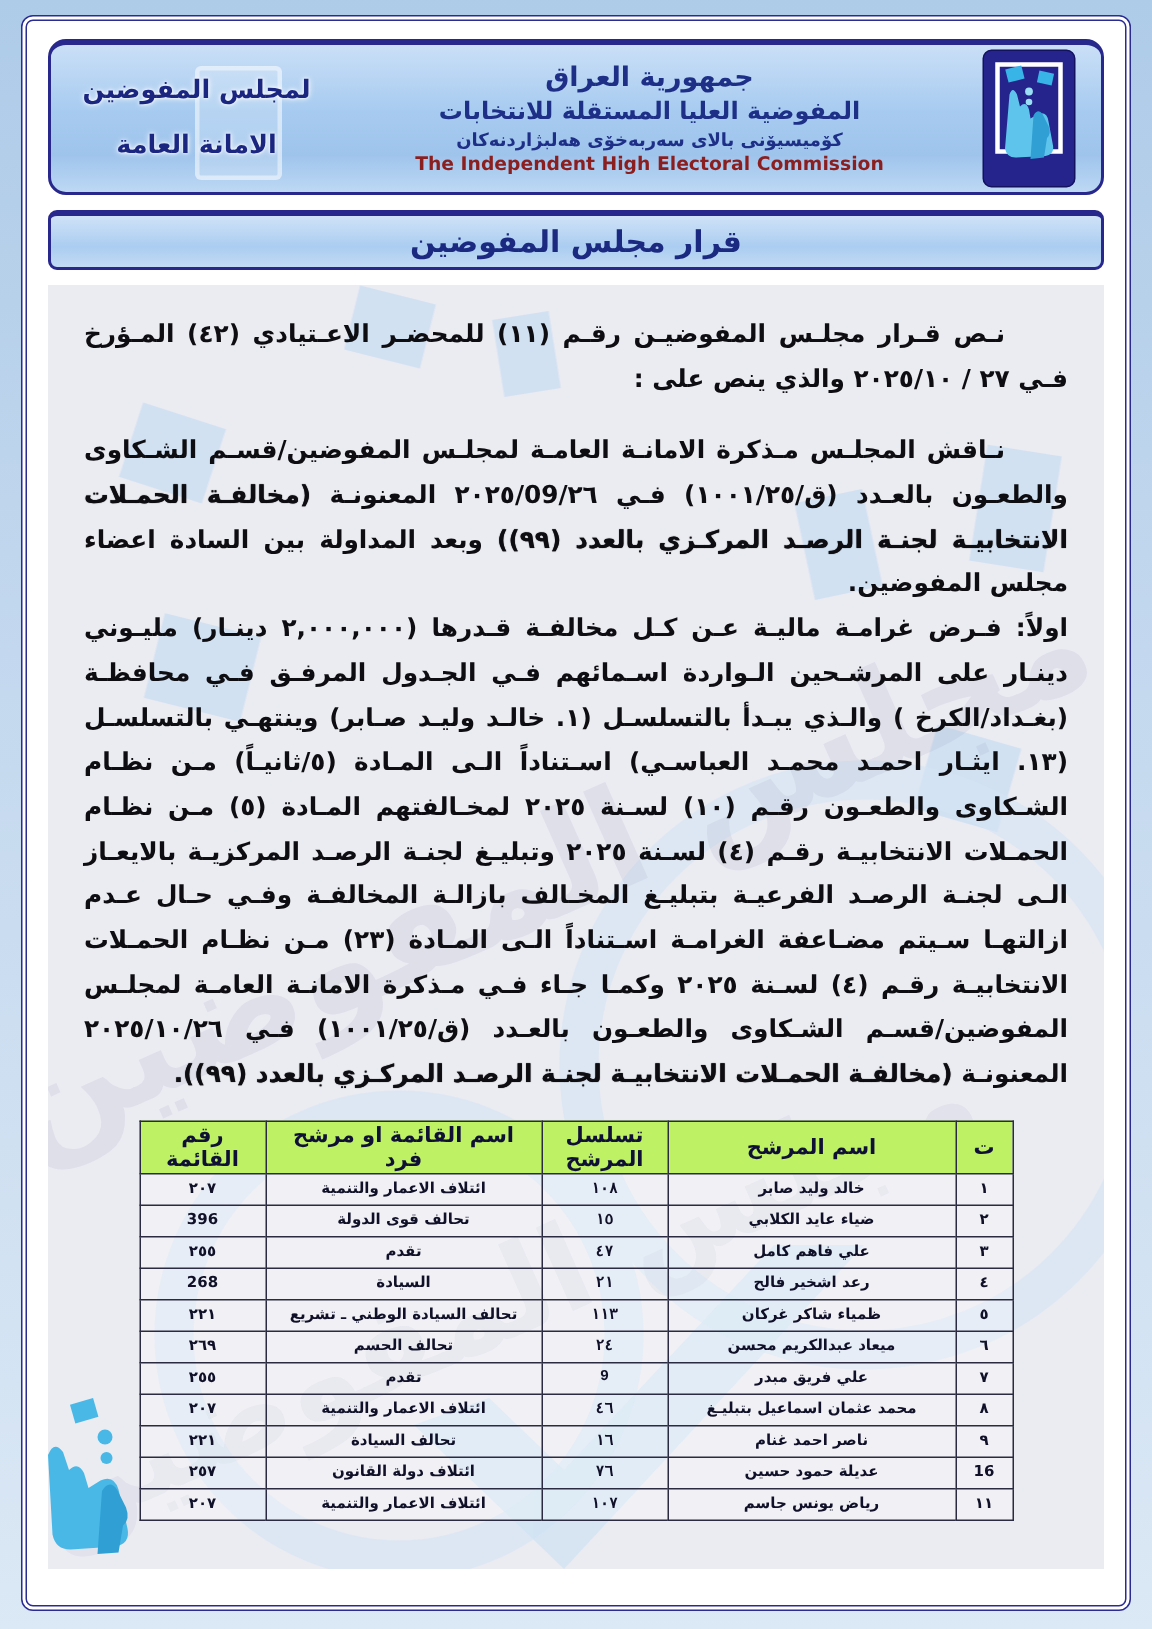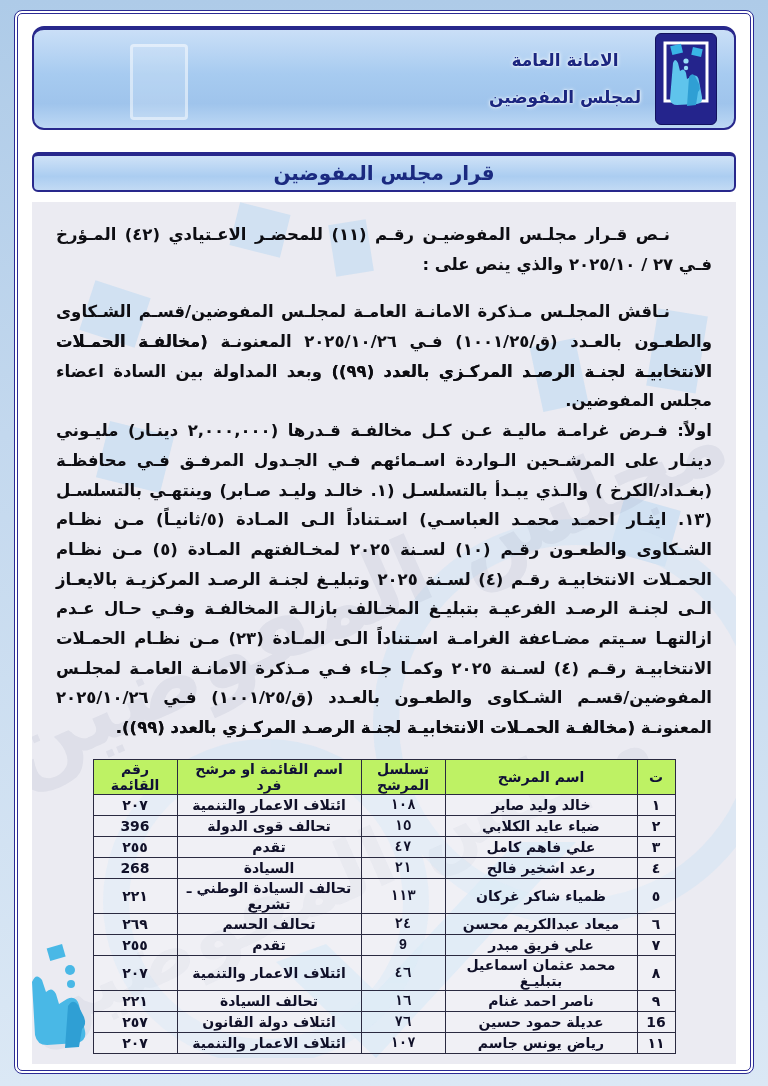--- a/index.html
+++ b/index.html
@@ -29,21 +29,21 @@
   .hc-1 { font-size:18px; font-weight:700; }
   .hc-2 { font-size:16px; font-weight:700; }
   .hc-3 { font-size:12px; font-weight:700; margin-top:2px; }
   .hc-4 { font-size:12.5px; font-weight:700; color:#8b1f1f; direction:ltr; }
   .header-right { width:170px; text-align:center; color:#1b2680; font-weight:700; font-size:17px;
     line-height:2.2; text-shadow:0 0 2px #ffffff,0 0 4px #ffffff; position:relative; z-index:2; }
   .ghost-badge { position:absolute; left:96px; top:14px; width:58px; height:76px;
     border:3px solid rgba(255,255,255,.45); background:rgba(255,255,255,.18); border-radius:4px; z-index:1; }
   
   .banner {
-    margin-top:22px; height:40px; border:2px solid #28288c; border-top-width:4px; border-radius:6px;
+    margin-top:10px; height:40px; border:2px solid #28288c; border-top-width:4px; border-radius:6px;
     background:linear-gradient(180deg,#cfe2f7 0%,#abcdf1 60%,#c2daf4 100%);
     display:flex; align-items:center; justify-content:center;
     font-size:20px; font-weight:700; color:#1b2a80;
   }
   
   .content {
     position:relative; margin-top:10px; background:#ebebf2; min-height:856px;
     padding:18px 24px 10px 24px; color:#0d0d12; overflow:hidden;
   }
   .wm { position:absolute; inset:0; pointer-events:none; z-index:0; }
@@ -58,21 +58,21 @@
     color:#1b2a80; font-size:15px; font-weight:700;
     box-shadow:2px 2px 3px rgba(40,40,110,.35);
   }
   
   table.list {
     margin:16px auto 0 auto; border-collapse:collapse; font-weight:700; color:#101028;
     background:rgba(255,255,255,.25);
   }
   table.list th, table.list td {
     border:1.5px solid #2a2a40; text-align:center; vertical-align:middle;
-    font-size:14px; padding:1px 6px; height:21px;
+    font-size:10px; padding:1px 6px; height:21px;
   }
   table.list th { font-size:14px; background:#bef264; color:#101036; }
   .c0{width:38px;} .c1{width:192px;} .c2{width:84px;font-family:Liberation Mono, monospace;} .c3{width:184px;} .c4{width:84px;}
 </style>
 </head>
 <body>
 
 <div class="page">
   <div class="frame">
 
@@ -83,24 +83,30 @@
             <rect x="4" y="4" width="42" height="58" fill="none" stroke="#ffffff" stroke-width="3"></rect>
             <rect x="10" y="6" width="11" height="9" fill="#39b4e6" transform="rotate(-14 15 10)"></rect>
             <rect x="31" y="9" width="10" height="8" fill="#39b4e6" transform="rotate(12 36 13)"></rect>
             <circle cx="25" cy="22" r="2.6" fill="#9adef5"></circle>
             <circle cx="25" cy="29" r="2.2" fill="#9adef5"></circle>
             <path d="M12 24 q2 -6 5 0 l2 8 q4 -4 6 2 l1 6 5 -3 q6 -2 7 5 l3 16 q1 6 -5 7 l-20 1 q-6 0 -7 -6 z" fill="#5fc4ec"></path>
             <path d="M28 38 q3 -5 6 -1 l4 8 q2 5 -1 8 l-2 13 -9 1 z" fill="#2f9fd4"></path>
           </svg>
         </div>
       </div>
+      <div class="header-center">
+        <div class="hc-1">جمهورية العراق</div>
+        <div class="hc-2">المفوضية العليا المستقلة للانتخابات</div>
+        <div class="hc-3">کۆمیسیۆنی بالای سەربەخۆی هەلبژاردنەکان</div>
+        <div class="hc-4">The Independent High Electoral Commission</div>
+      </div>
       <div class="ghost-badge"></div>
       <div class="header-right">
+        <div>لمجلس المفوضين</div>
         <div>الامانة العامة</div>
-        <div>لمجلس المفوضين</div>
       </div>
     </div>
 
     <div class="banner">
       <span>قرار مجلس المفوضين</span>
     </div>
 
     <div class="content">
 
       <svg class="wm" width="720" height="856" viewBox="0 0 720 856">
@@ -125,21 +131,21 @@
           <circle cx="46" cy="26" r="5"></circle>
           <circle cx="47" cy="40" r="4"></circle>
           <path d="M8 38 q4 -10 10 -2 l4 12 q6 -6 10 2 l3 10 8 -5 q9 -4 12 6 l6 26 q2 10 -8 12 l-30 2 q-10 0 -12 -10 z"></path>
           <path d="M44 62 q5 -8 10 -1 l6 12 q3 8 -2 12 l-3 18 -14 1 z" fill="#2f9fd4"></path>
         </g>
       </svg>
 
       <div class="z">
         <p class="doc indent">نـص قـرار مجلـس المفوضيـن رقـم (١١) للمحضـر الاعـتيادي (٤٢) المـؤرخ فـي ٢٧ / ٢٠٢٥/١٠ والذي ينص على :</p>
         <div class="gap-m"></div>
-        <p class="doc indent"><span>نـاقش المجلـس مـذكرة الامانـة العامـة لمجلـس المفوضين/قسـم الشـكاوى والطعـون بالعـدد (ق/١٠٠١/٢٥) فـي ٢٠٢٥/١٠/٢٦ المعنونـة </span><span class="emph">(مخالفـة الحمـلات الانتخابيـة لجنـة الرصـد المركـزي بالعدد (٩٩))</span><span> وبعد المداولة بين السادة اعضاء مجلس المفوضين.</span></p>
+        <p class="doc indent"><span>نـاقش المجلـس مـذكرة الامانـة العامـة لمجلـس المفوضين/قسـم الشـكاوى والطعـون بالعـدد (ق/١٠٠١/٢٥) فـي ٢٠٢٥/09/٢٦ المعنونـة </span><span class="emph">(مخالفـة الحمـلات الانتخابيـة لجنـة الرصـد المركـزي بالعدد (٩٩))</span><span> وبعد المداولة بين السادة اعضاء مجلس المفوضين.</span></p>
 
 
         <p class="doc"><span>اولاً: فـرض غرامـة ماليـة عـن كـل مخالفـة قـدرها (٢,٠٠٠,٠٠٠ دينـار) مليـوني دينـار على المرشـحين الـواردة اسـمائهم فـي الجـدول المرفـق فـي محافظـة (بغـداد/الكرخ ) والـذي يبـدأ بالتسلسـل (١. خالـد وليـد صـابر) وينتهـي بالتسلسـل (١٣. ايثـار احمـد محمـد العباسـي) اسـتناداً الـى المـادة (٥/ثانيـاً) مـن نظـام الشـكاوى والطعـون رقـم (١٠) لسـنة ٢٠٢٥ لمخـالفتهم المـادة (٥) مـن نظـام الحمـلات الانتخابيـة رقـم (٤) لسـنة ٢٠٢٥ وتبليـغ لجنـة الرصـد المركزيـة بالايعـاز الـى لجنـة الرصـد الفرعيـة بتبليـغ المخـالف بازالـة المخالفـة وفـي حـال عـدم ازالتهـا سـيتم مضـاعفة الغرامـة اسـتناداً الـى المـادة (٢٣) مـن نظـام الحمـلات الانتخابيـة رقـم (٤) لسـنة ٢٠٢٥ وكمـا جـاء فـي مـذكرة الامانـة العامـة لمجلـس المفوضين/قسـم الشـكاوى والطعـون بالعـدد (ق/١٠٠١/٢٥) فـي ٢٠٢٥/١٠/٢٦ المعنونـة </span><span class="emph">(مخالفـة الحمـلات الانتخابيـة لجنـة الرصـد المركـزي بالعدد (٩٩)).</span></p>
 
         <table class="list">
           <colgroup>
             <col class="c0">
               <col class="c1">
               <col class="c2">
               <col class="c3">

